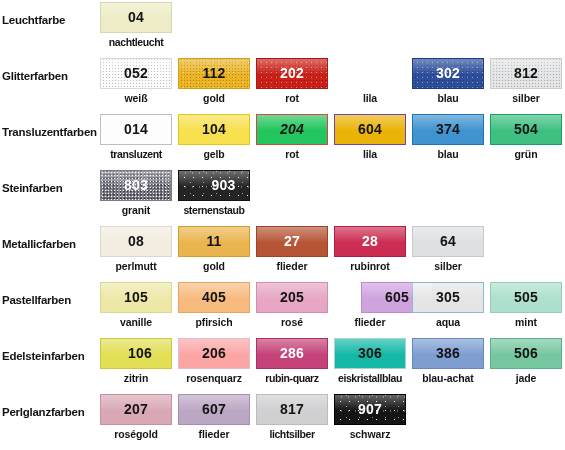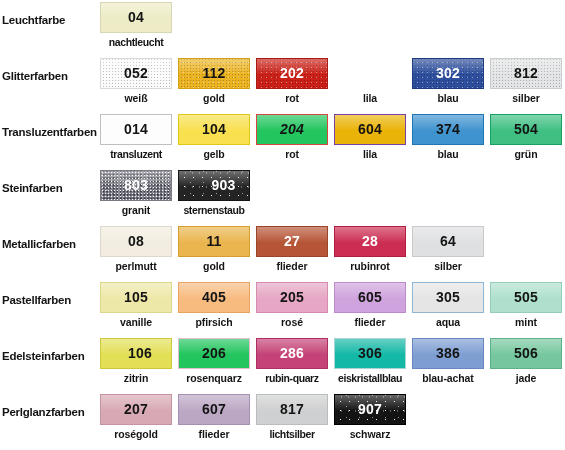--- a/index.html
+++ b/index.html
@@ -337,21 +337,21 @@
           <div class="label">pfirsich</div>
         </div>
         <div class="cell" style="left: 156px;">
           <div class="chip plain" style="background: rgb(230, 166, 196); border: 1px solid rgb(214, 140, 176);">
             <span class="gloss"></span>
             <span class="code" style="color: rgb(20, 20, 20);">205</span>
           </div>
           <div class="label">rosé</div>
         </div>
         <div class="cell" style="left: 234px;">
-          <div class="chip plain" style="background: rgb(207, 163, 221); border: 1px solid rgb(187, 139, 204);">
+          <div class="chip plain" style="background: rgb(207, 163, 221); border: 1px solid rgb(187, 139, 204); margin-left: 27px;">
             <span class="gloss"></span>
             <span class="code" style="color: rgb(20, 20, 20);">605</span>
           </div>
           <div class="label">flieder</div>
         </div>
         <div class="cell" style="left: 312px;">
           <div class="chip plain" style="background: #e5e5e5; border: 1px solid rgb(143, 182, 212);">
             <span class="gloss"></span>
             <span class="code" style="color: rgb(20, 20, 20);">305</span>
           </div>
@@ -370,21 +370,21 @@
       <div class="row-label">Edelsteinfarben</div>
       <div class="swatches">
         <div class="cell" style="left: 0px;">
           <div class="chip plain" style="background: rgb(226, 223, 87); border: 1px solid rgb(205, 201, 58); padding-left: 8px;">
             <span class="gloss"></span>
             <span class="code" style="color: rgb(20, 20, 20);">106</span>
           </div>
           <div class="label">zitrin</div>
         </div>
         <div class="cell" style="left: 78px;">
-          <div class="chip plain" style="background: #22c55e; border: 1px solid rgb(228, 188, 206); text-align: center;">
+          <div class="chip plain" style="background: #fca5a5; border: 1px solid rgb(228, 188, 206); text-align: center;">
             <span class="gloss"></span>
             <span class="code" style="color: rgb(20, 20, 20);">206</span>
           </div>
           <div class="label">rosenquarz</div>
         </div>
         <div class="cell" style="left: 156px;">
           <div class="chip plain" style="background: rgb(196, 66, 119); border: 1px solid rgb(173, 47, 99);">
             <span class="gloss"></span>
             <span class="code" style="color: rgb(255, 255, 255);">286</span>
           </div>

